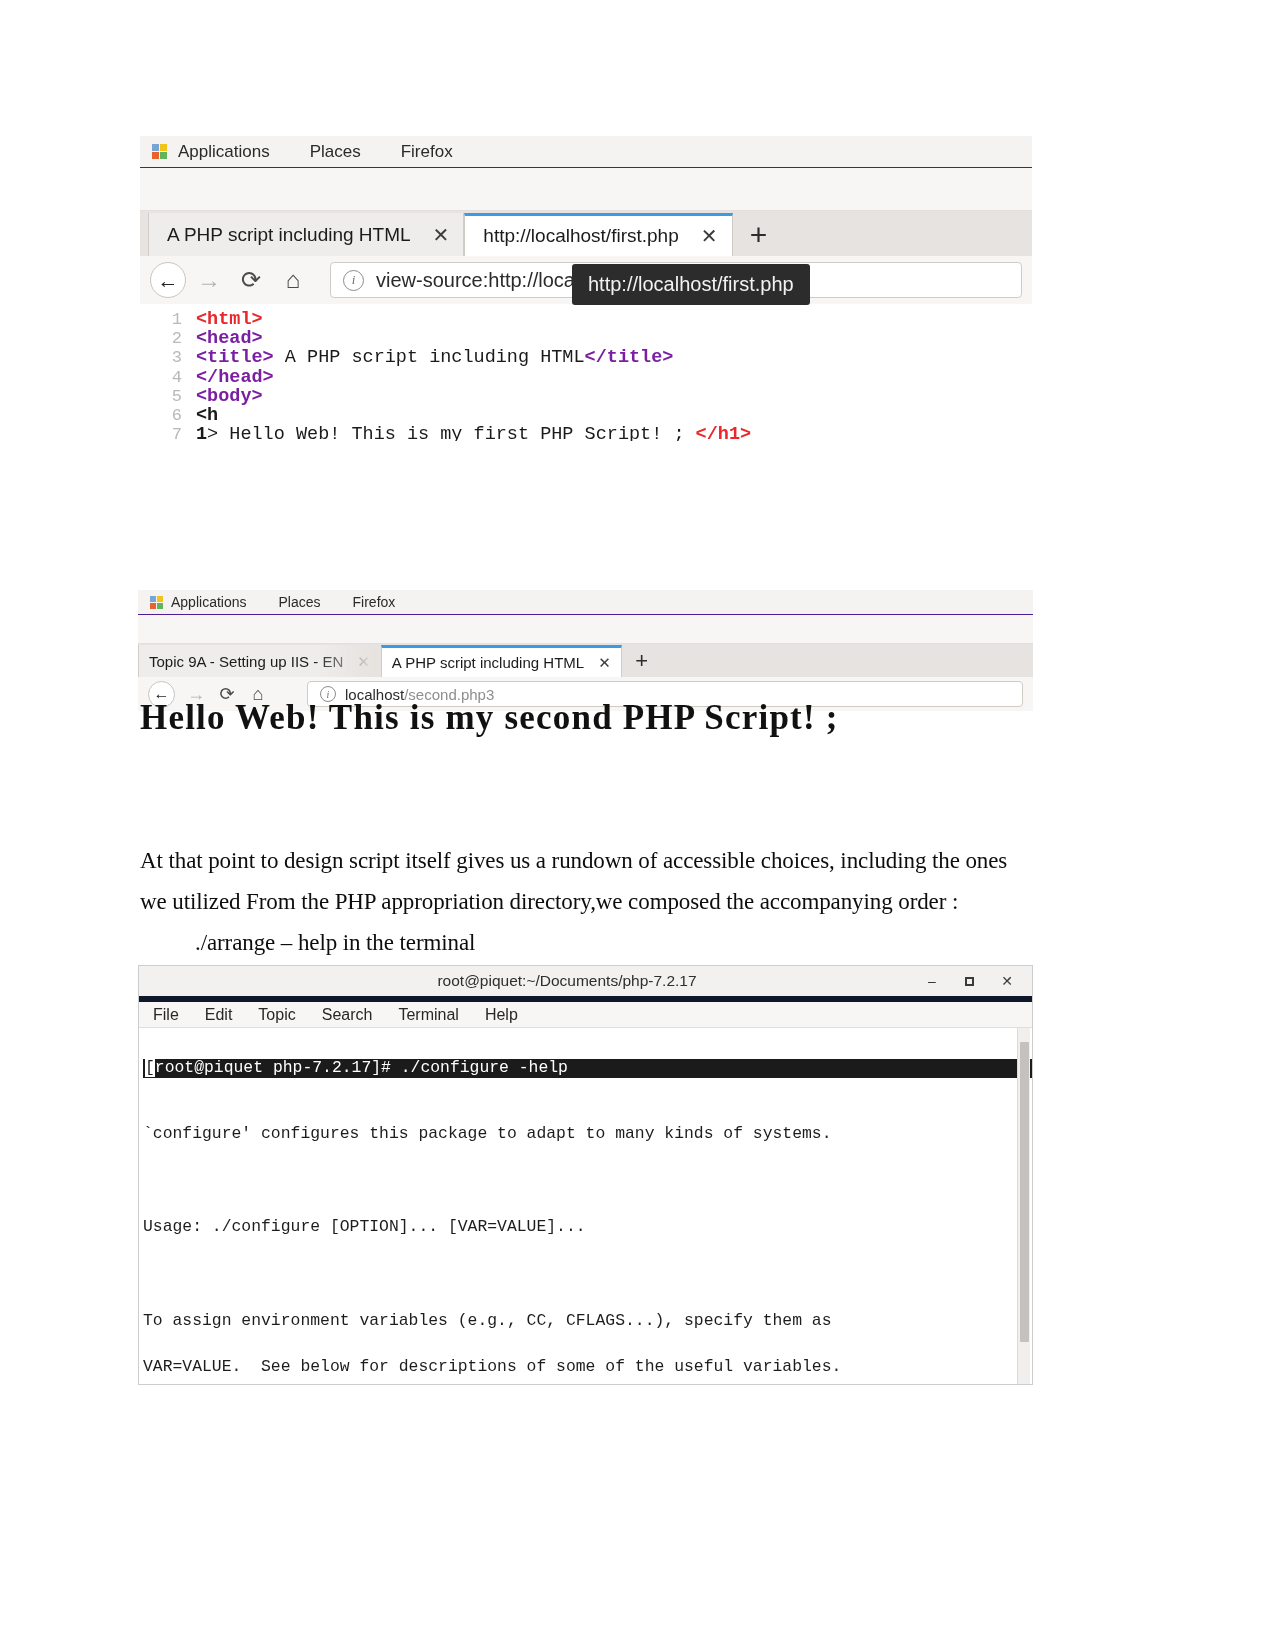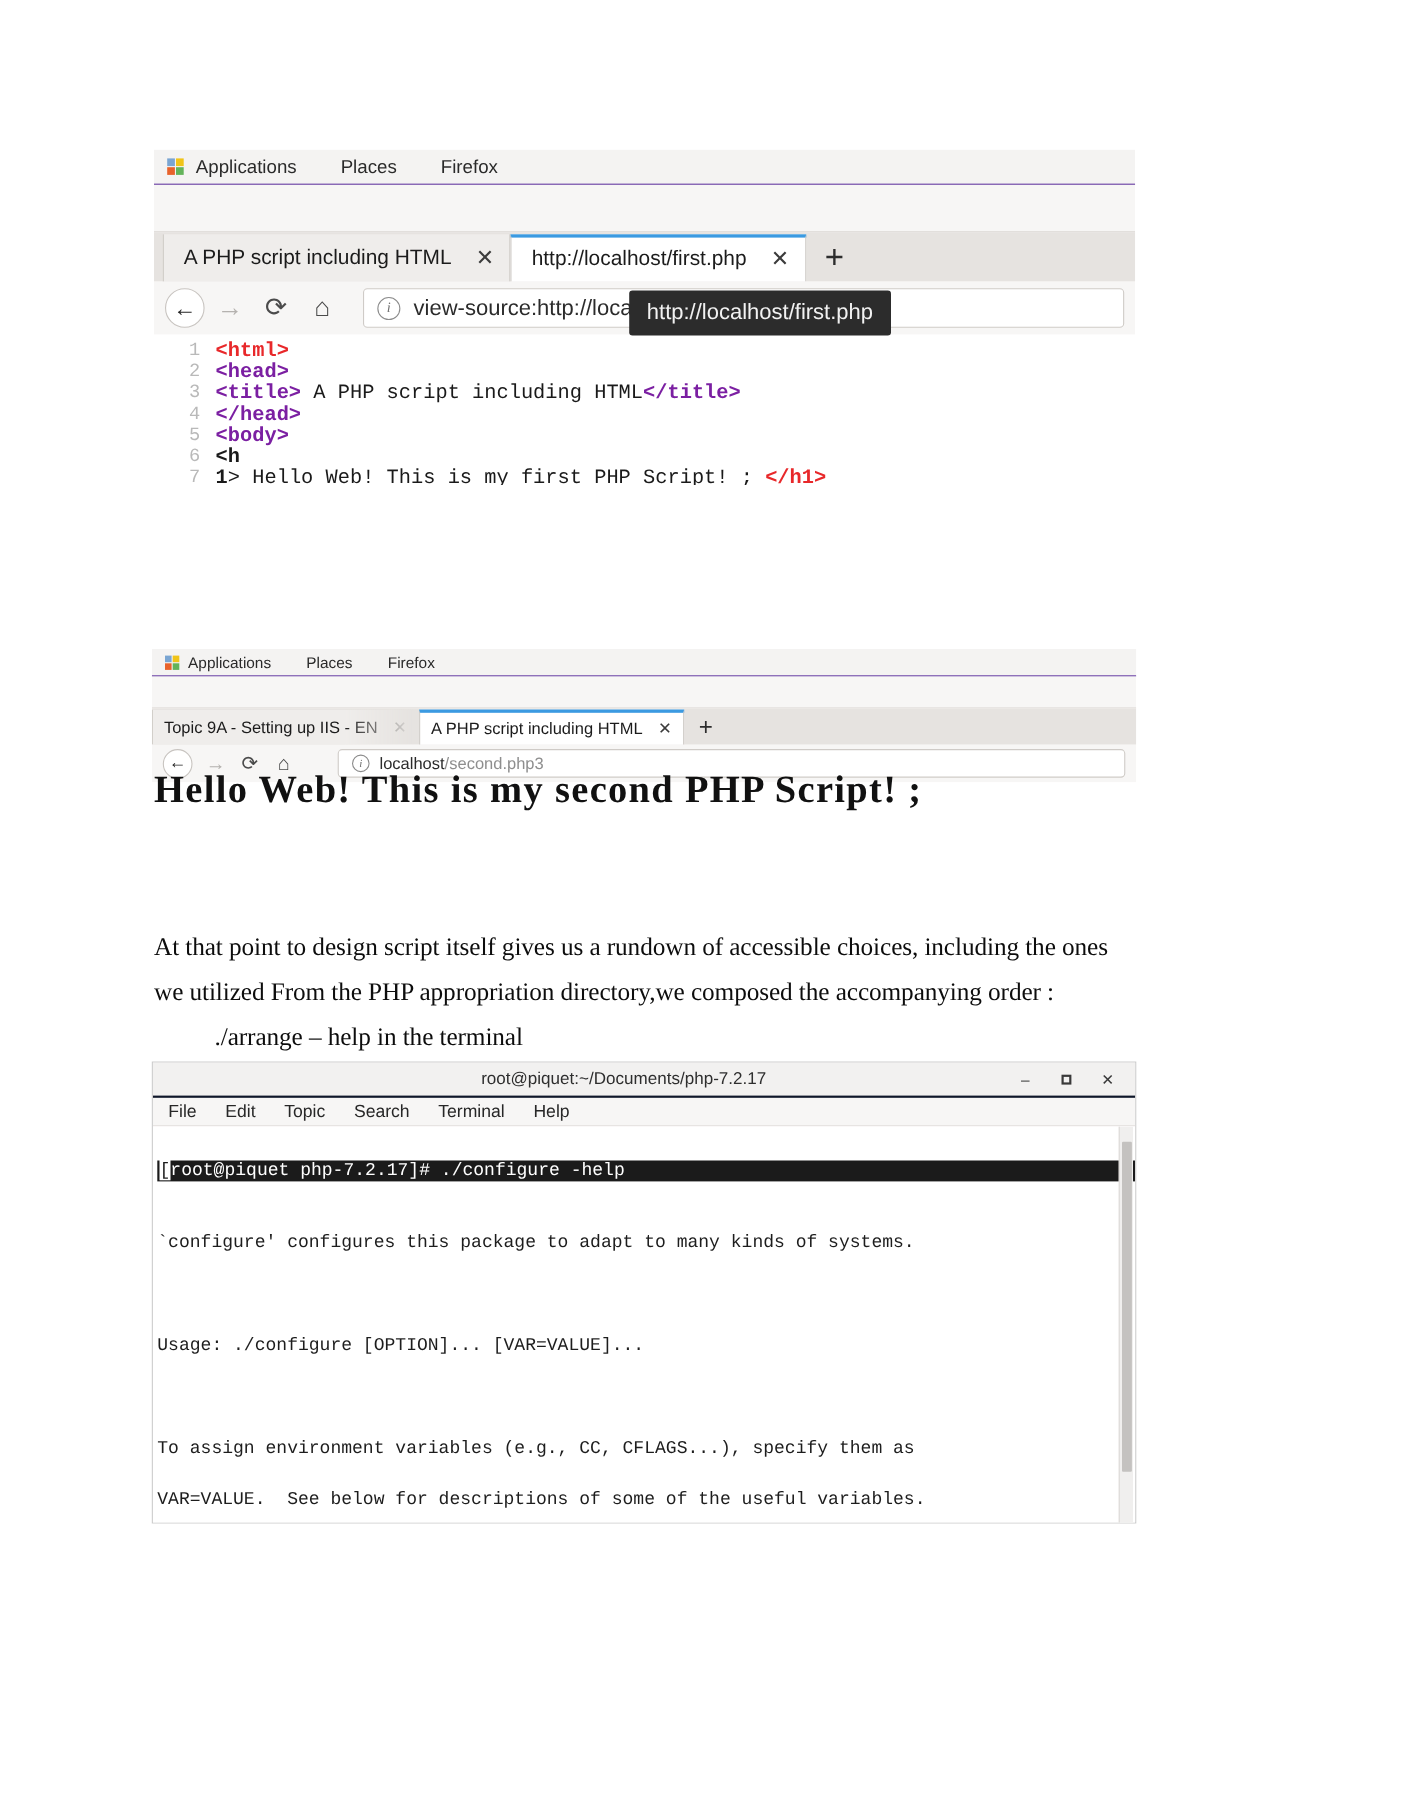--- a/index.html
+++ b/index.html
@@ -285,21 +285,21 @@
     width: 895px;
     height: 420px;
     background: #fff;
     border: 1px solid #cdcdcd;
     box-sizing: border-box;
     overflow: hidden;
   }
   .term-titlebar {
     height: 30px;
     background: #f2f1f0;
-    border-bottom: 2px solid #0f172a;
+    border-bottom: 6px solid #0f172a;
     display: flex;
     align-items: center;
     position: relative;
     justify-content: center;
   }
   .term-title {
     flex: 1;
     text-align: center;
     font-family: "Liberation Sans", sans-serif;
     font-size: 15.5px;

